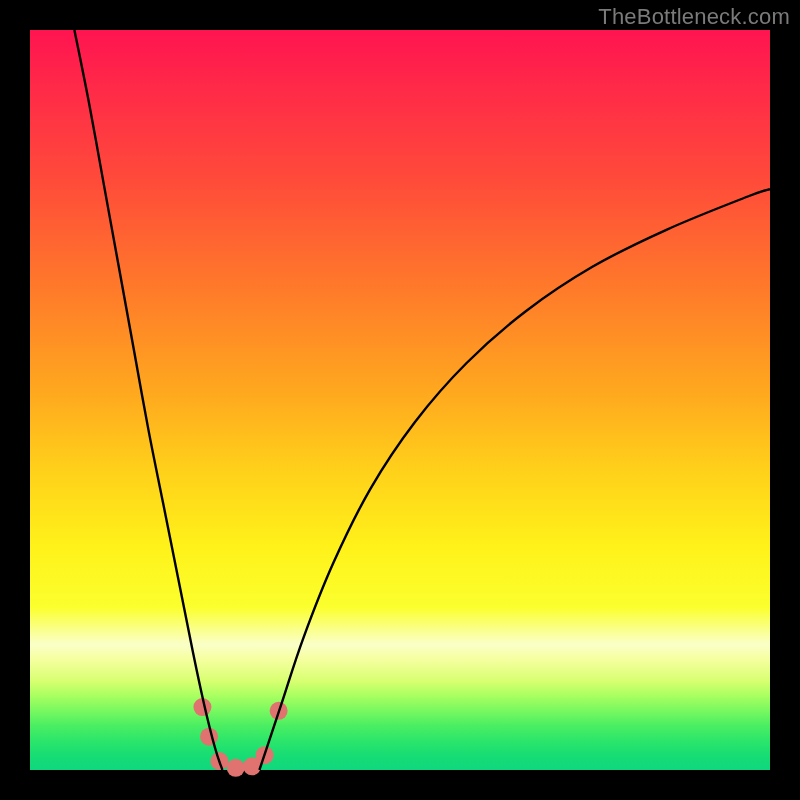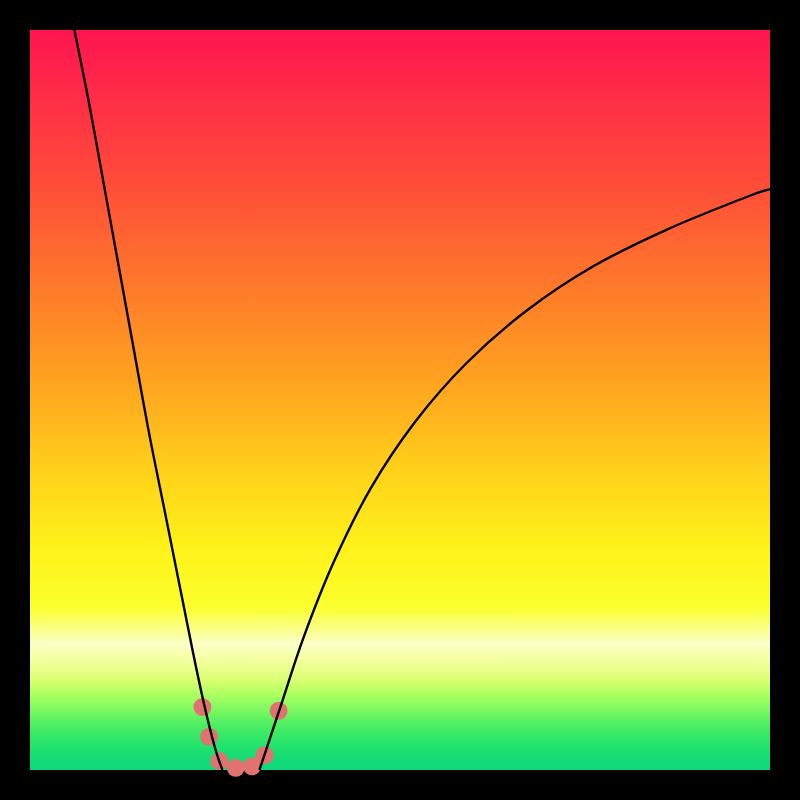--- a/index.html
+++ b/index.html
@@ -63,20 +63,21 @@
     top: 0;
     width: 740px;
     height: 740px;
     overflow: visible;
   }
 </style>
 </head>
 <body>
 
 <div class="frame">
+  <div class="watermark">TheBottleneck.com</div>
   <div class="plot">
     <svg class="curve" viewBox="0 0 740 740">
       <g id="marker-layer">
           <circle cx="172.42000000000002" cy="677.1" r="9" fill="#e0736f"></circle>
           <circle cx="179.07999999999998" cy="706.7" r="9" fill="#e0736f"></circle>
           <circle cx="189.44" cy="731.12" r="9" fill="#e0736f"></circle>
           <circle cx="205.72000000000003" cy="737.78" r="9" fill="#e0736f"></circle>
           <circle cx="222" cy="736.3" r="9" fill="#e0736f"></circle>
           <circle cx="234.58" cy="725.2" r="9" fill="#e0736f"></circle>
           <circle cx="248.64000000000001" cy="680.8" r="9" fill="#e0736f"></circle>

